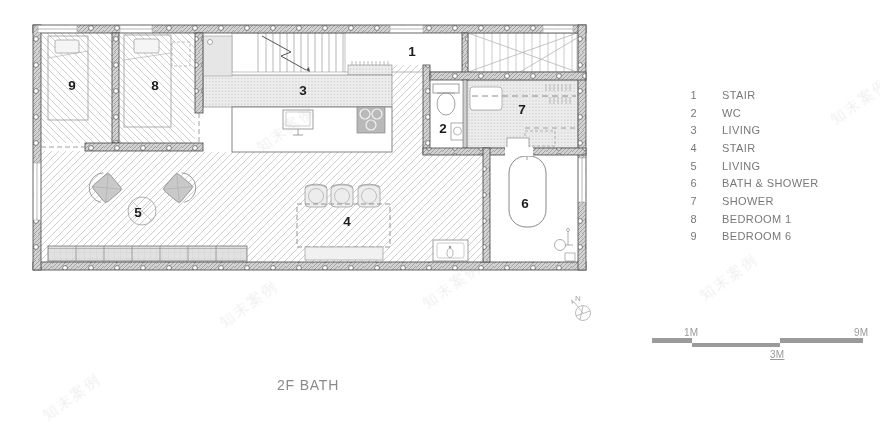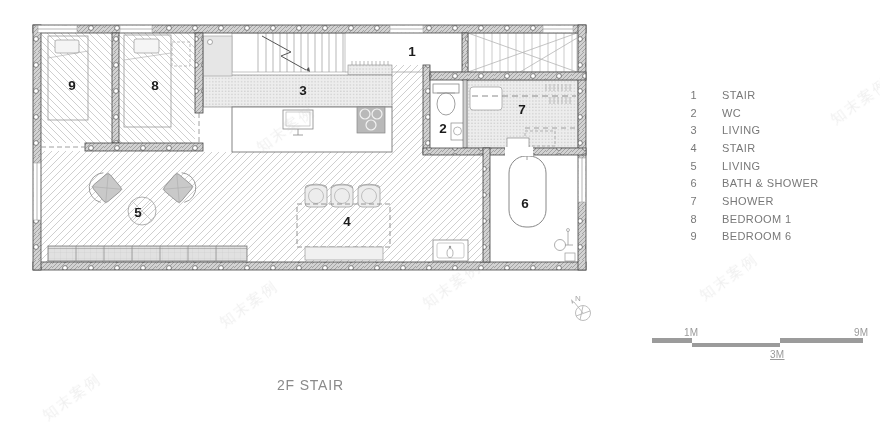--- a/index.html
+++ b/index.html
@@ -285,21 +285,21 @@
 
   <div>
     <div class="sb-seg" style="left:652px;top:338px;width:40px;"></div>
     <div class="sb-seg" style="left:692px;top:342.5px;width:88px;"></div>
     <div class="sb-seg" style="left:780px;top:338px;width:83px;"></div>
     <div class="sb-label" style="left:684px;top:327px;">1M</div>
     <div class="sb-label" style="left:770px;top:349px;text-decoration:underline;">3M</div>
     <div class="sb-label" style="left:854px;top:327px;">9M</div>
   </div>
 
-  <div class="plan-title">2F STAIR</div>
+  <div class="plan-title">2F BATH</div>
 
   <div class="wm" style="left:38px;top:388px;">知末案例</div>
   <div class="wm" style="left:215px;top:295px;">知末案例</div>
   <div class="wm" style="left:252px;top:120px;">知末案例</div>
   <div class="wm" style="left:418px;top:276px;">知末案例</div>
   <div class="wm" style="left:695px;top:268px;">知末案例</div>
   <div class="wm" style="left:826px;top:92px;">知末案例</div>
 
 </div>
 

